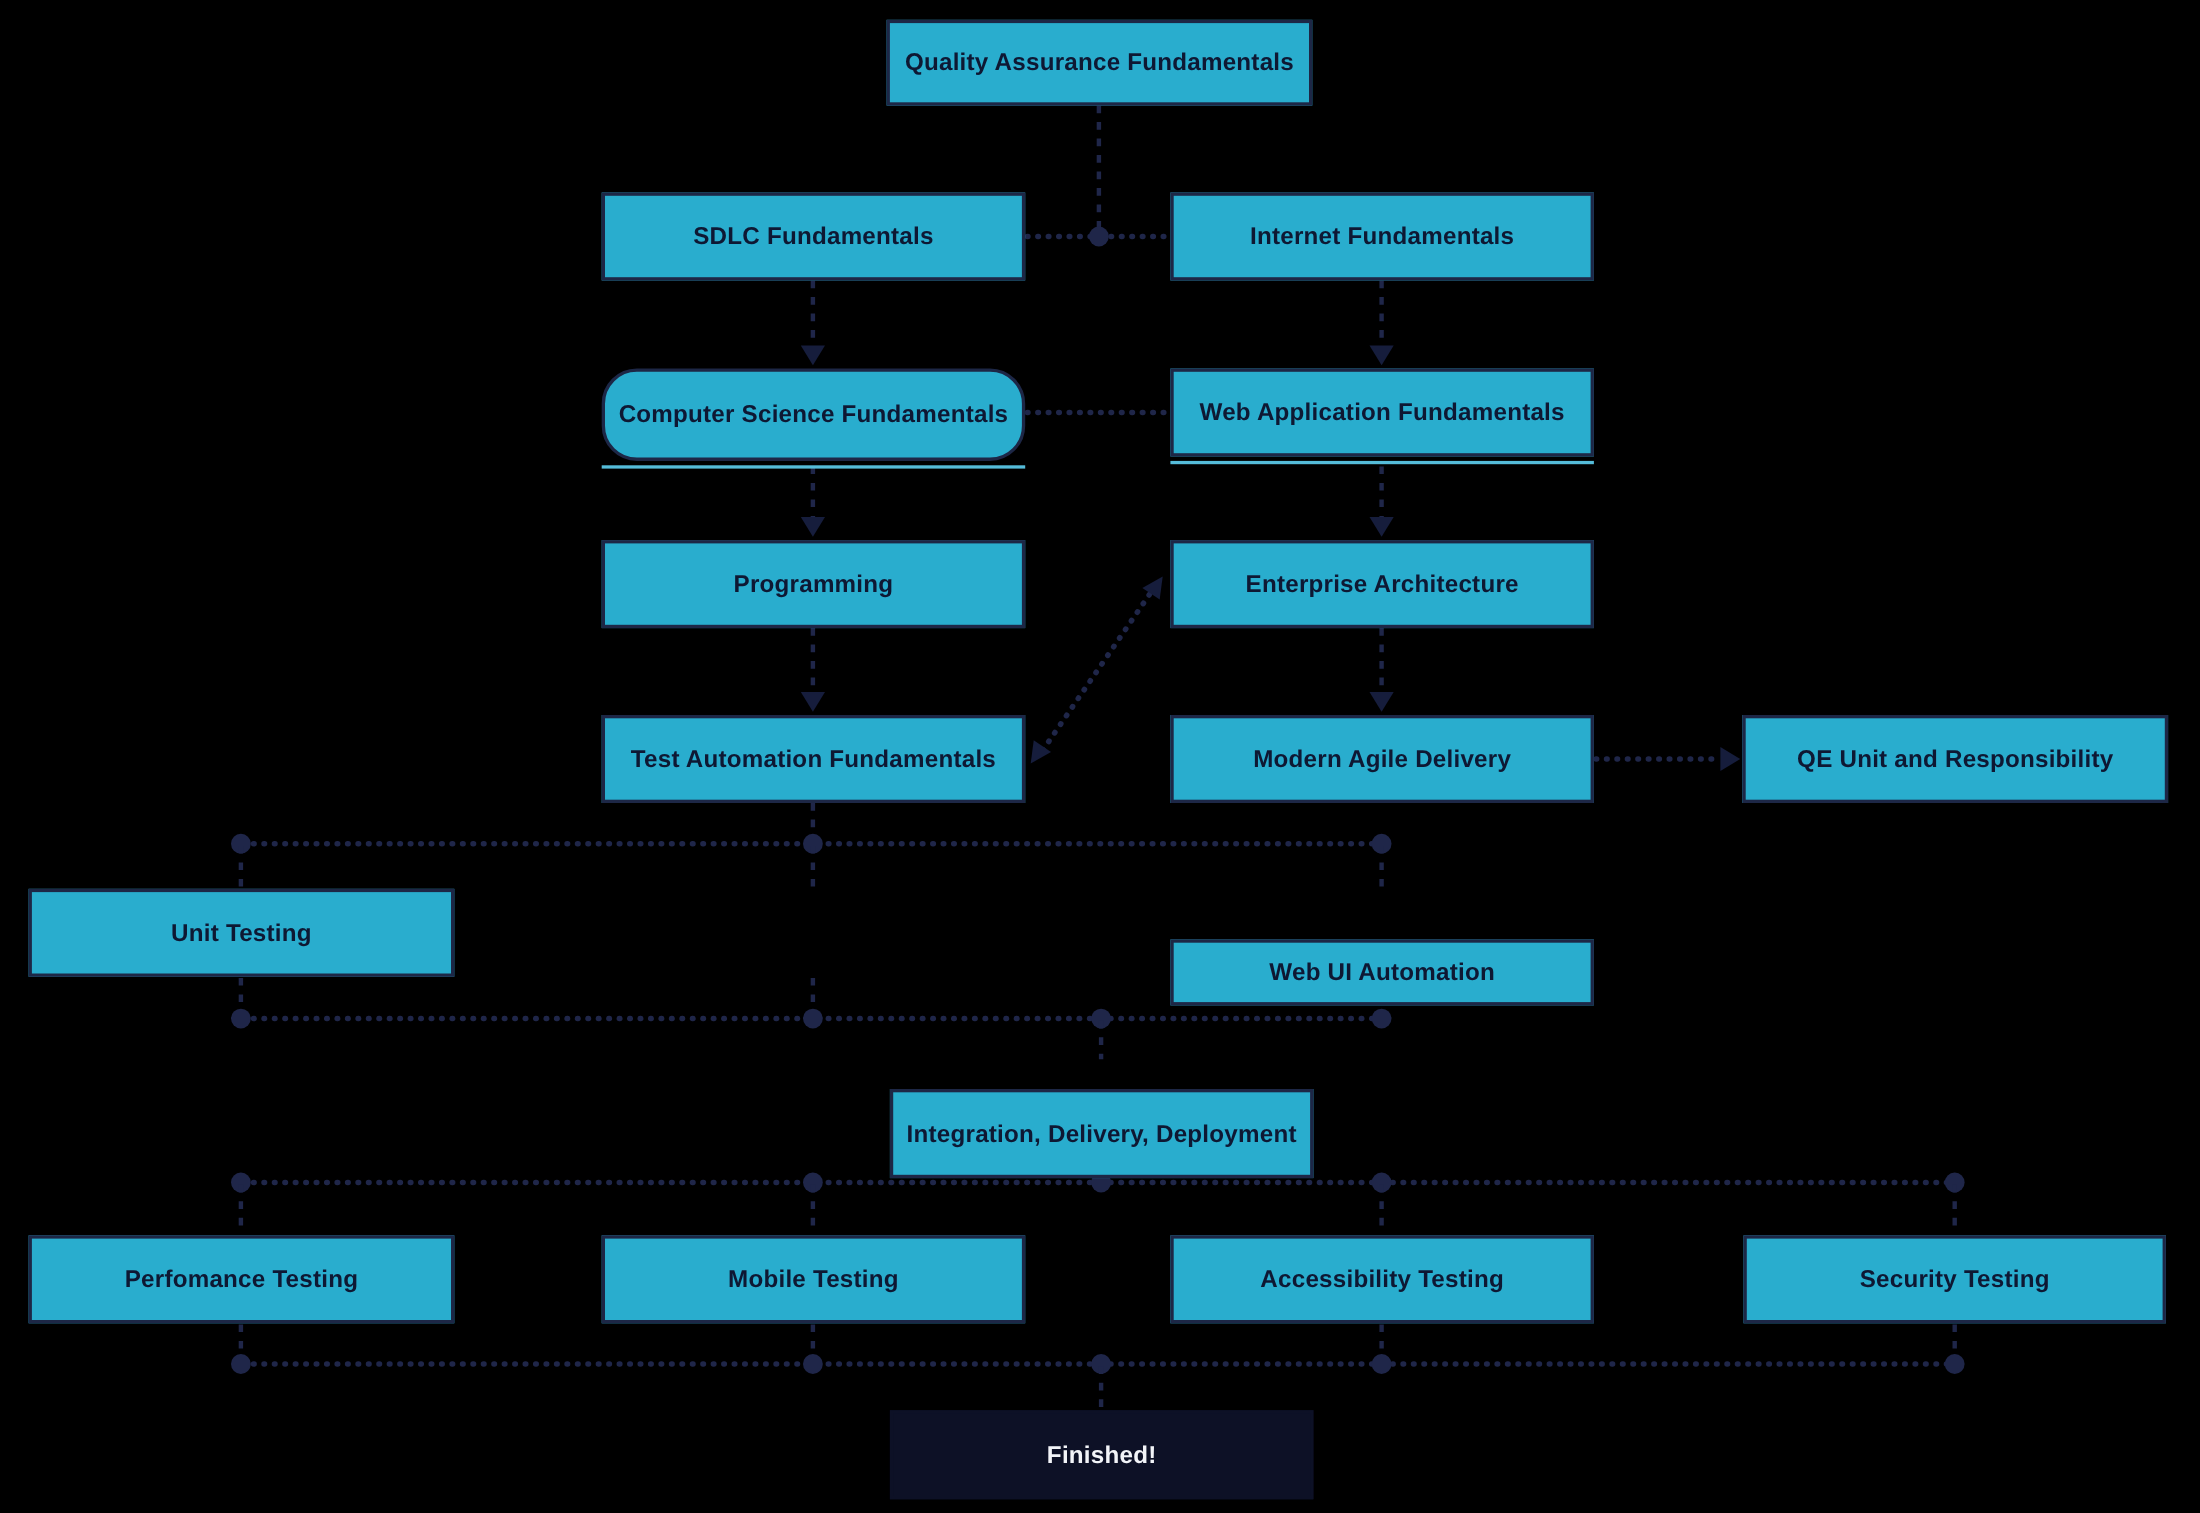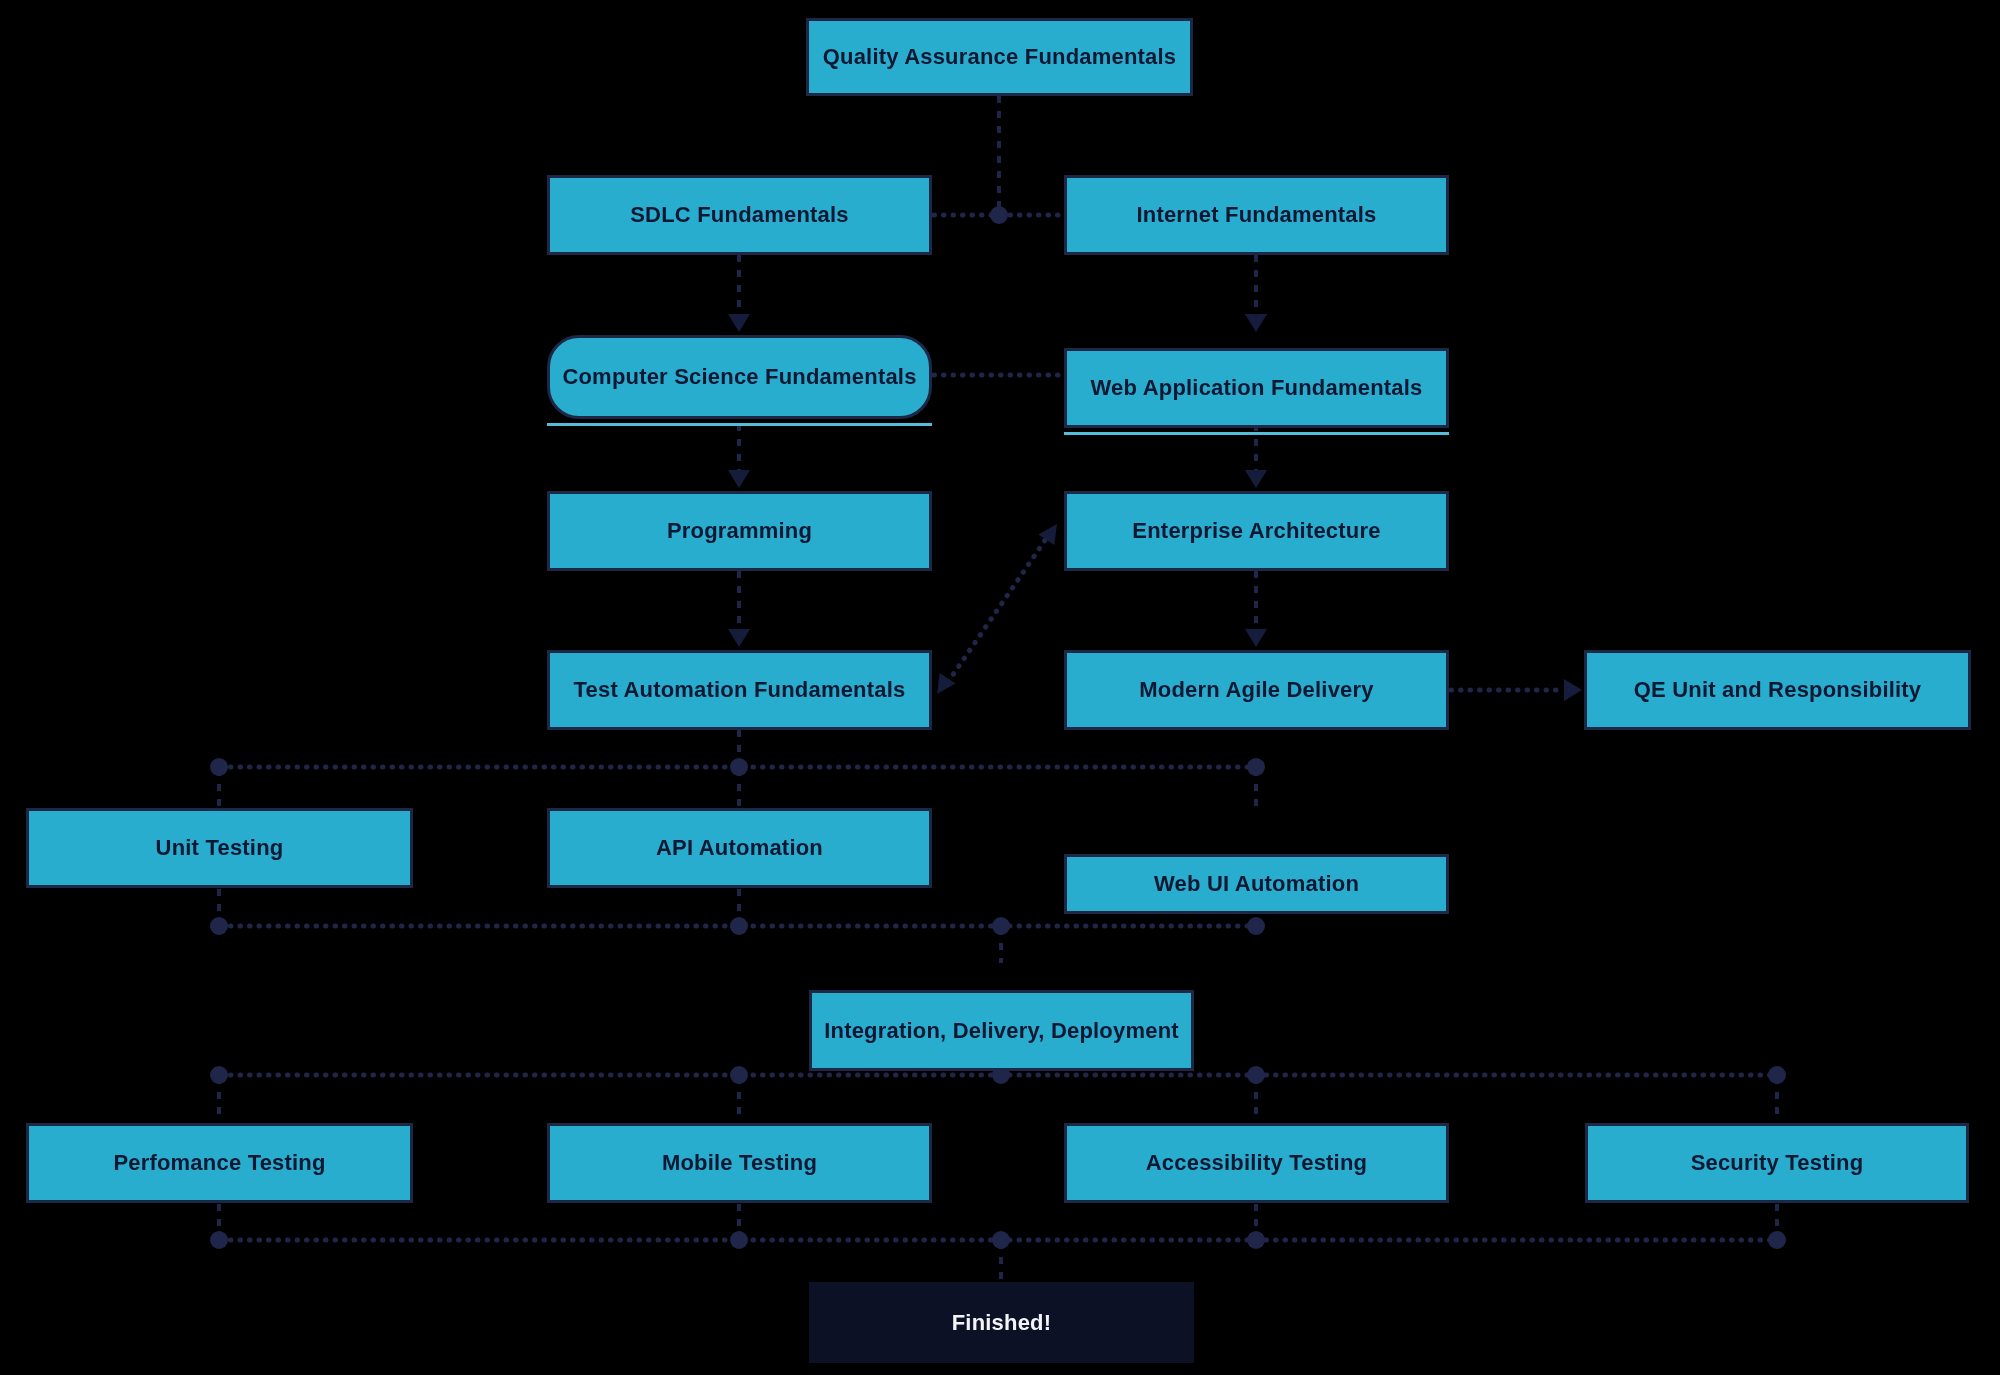--- a/index.html
+++ b/index.html
@@ -116,28 +116,27 @@
     <circle class="jdot" cx="1001" cy="1240" r="9"></circle>
     <circle class="jdot" cx="1256" cy="1240" r="9"></circle>
     <circle class="jdot" cx="1777" cy="1240" r="9"></circle>
     <line class="v" x1="1001" y1="1242" x2="1001" y2="1280"></line>
   </svg>
 
   <div class="node" style="left:806px;top:18px;width:387px;height:78px;">Quality Assurance Fundamentals</div>
   <div class="node" style="left:547px;top:175px;width:385px;height:80px;text-align:center;">SDLC Fundamentals</div>
   <div class="node" style="left:1064px;top:175px;width:385px;height:80px;">Internet Fundamentals</div>
   <div class="node underline" style="left:547px;top:335px;width:385px;height:84px;border-radius:32px;">Computer Science Fundamentals</div>
-  <div class="node underline" style="left:1064px;top:348px;width:385px;height:80px;">Web Application Fundamentals</div>
+  <div class="node underline" style="left:1064px;top:335px;width:385px;height:80px;">Web Application Fundamentals</div>
   <div class="node" style="left:547px;top:491px;width:385px;height:80px;">Programming</div>
   <div class="node" style="left:1064px;top:491px;width:385px;height:80px;">Enterprise Architecture</div>
   <div class="node" style="left:547px;top:650px;width:385px;height:80px;">Test Automation Fundamentals</div>
   <div class="node" style="left:1064px;top:650px;width:385px;height:80px;">Modern Agile Delivery</div>
   <div class="node" style="left:1584px;top:650px;width:387px;height:80px;">QE Unit and Responsibility</div>
   <div class="node" style="left:26px;top:808px;width:387px;height:80px;">Unit Testing</div>
-  <div class="node" style="left:547px;top:808px;width:385px;height:80px;">API Automation</div>
   <div class="node" style="left:1064px;top:854px;width:385px;height:60px;">Web UI Automation</div>
   <div class="node" style="left:809px;top:965px;width:385px;height:81px;margin-top:25px;">Integration, Delivery, Deployment</div>
   <div class="node" style="left:26px;top:1123px;width:387px;height:80px;">Perfomance Testing</div>
   <div class="node" style="left:547px;top:1123px;width:385px;height:80px;">Mobile Testing</div>
   <div class="node" style="left:1064px;top:1123px;width:385px;height:80px;">Accessibility Testing</div>
   <div class="node" style="left:1585px;top:1123px;width:384px;height:80px;">Security Testing</div>
   <div class="node dark" style="left:809px;top:1282px;width:385px;height:81px;">Finished!</div>
 
 </div>
 

